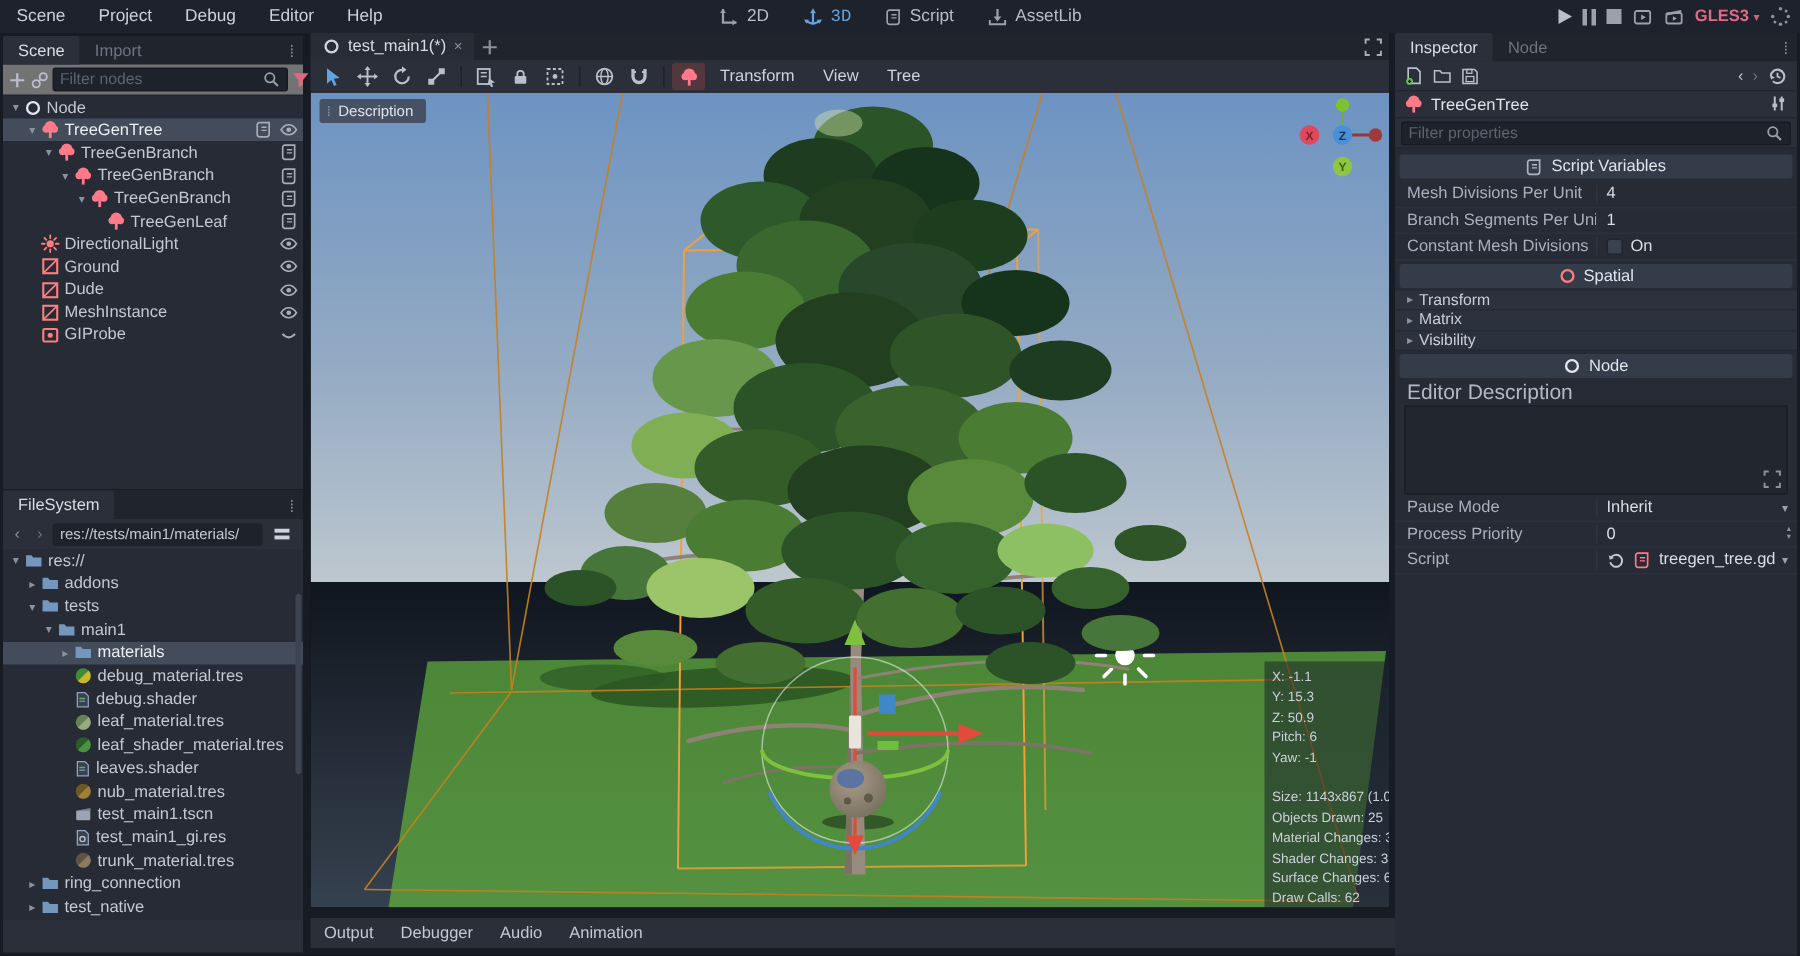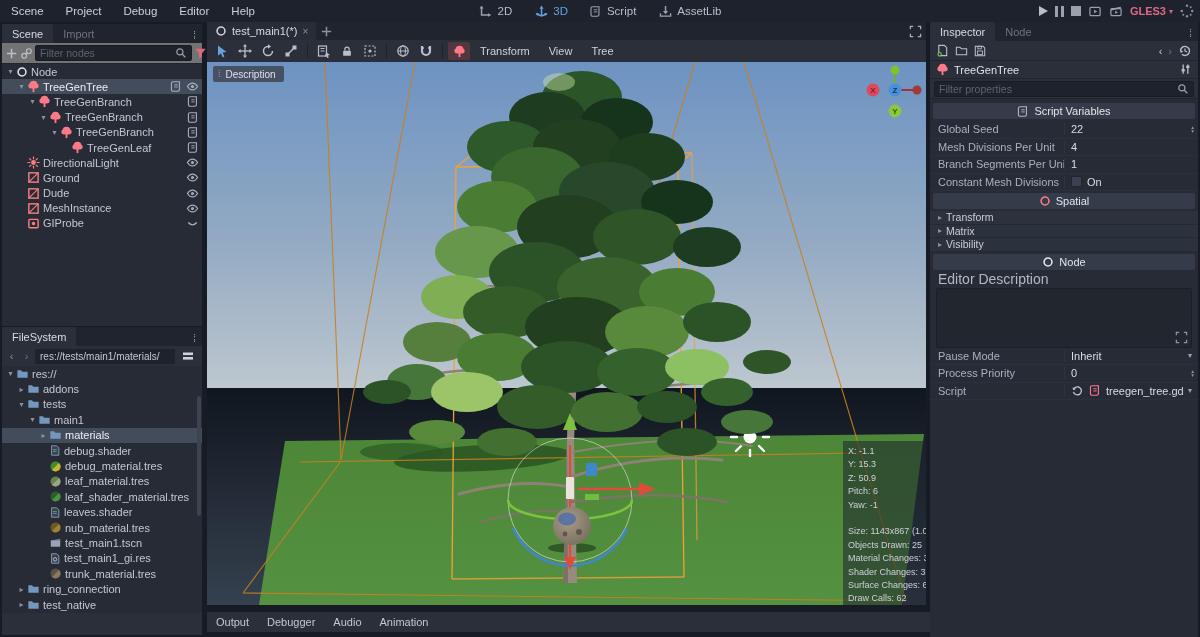--- a/index.html
+++ b/index.html
@@ -14,21 +14,21 @@
   .abs { position:absolute; }
   .grow { flex:1; }
   .icon-btn { display:inline-flex; align-items:center; justify-content:center; cursor:default; }
   svg { display:block; }
 
   
   #menubar { left:0; top:0; width:1200px; height:22px; background:#1d222c; display:flex; align-items:center; }
   #menubar .menu-item { padding:0 11px; color:#ccd1da; font-size:11.5px; }
   #mode-switch { position:absolute; left:50%; transform:translateX(-50%); display:flex; gap:4px; align-items:center; }
   .mode-btn { display:flex; gap:5px; align-items:center; padding:0 9px; height:22px; color:#b8bec9; font-size:11.5px; }
-  .mode-btn.active { color:#63a3e0; }
+  .mode-btn.active { color:#63a3e0;font-family:Liberation Mono, monospace; }
   #run-controls { position:absolute; right:6px; top:0; height:22px; display:flex; align-items:center; gap:7px; }
   .tri-play { width:0; height:0; border-left:9px solid #b9bfc9; border-top:5.5px solid transparent; border-bottom:5.5px solid transparent; }
   .pause-bars { display:flex; gap:3px; } .pause-bars i { width:3px; height:11px; background:#9aa1ad; }
   .stop-sq { width:10px; height:10px; background:#9aa1ad; }
   #renderer-select { color:#dd6a87; font-weight:bold; font-size:11px; display:flex; align-items:center; gap:3px; }
   #renderer-select .chev { color:#c5697f; font-size:8px; }
 
   
   .tabbar { height:19px; background:#1f242d; display:flex; align-items:flex-end; }
   .tab { height:19px; display:flex; align-items:center; gap:5px; padding:0 10px; color:#6d7482; font-size:11px; background:transparent; border-radius:2px 2px 0 0; }
@@ -514,37 +514,37 @@
         <span class="icon-btn">
           <svg width="13" height="12" viewBox="0 0 14 14" fill="none">
             <path d="M1 2.5h4.2L6.7 4.3H13v7H1z" fill="#7498bd"></path>
           </svg>
         </span>
         <span class="lbl">materials</span>
       </div>
       <div class="trow" style="padding-left: 36px; height: 15.4px;">
         <span class="caret"></span>
         <span class="icon-btn">
+          <svg width="13" height="13" viewBox="0 0 14 14" fill="none">
+            <circle cx="7" cy="7" r="5.4" fill="#3e8d33"></circle>
+            <path d="M7 1.6 a5.4 5.4 0 0 1 0 10.8 z" fill="#cdb62c" transform="rotate(45 7 7)"></path>
+          </svg>
+        </span>
+        <span class="lbl">debug_material.tres</span>
+      </div>
+      <div class="trow" style="padding-left: 36px; height: 15.4px;">
+        <span class="caret"></span>
+        <span class="icon-btn">
           <svg width="12" height="13" viewBox="0 0 14 14" fill="none">
             <path d="M3 1.5h6l2.5 2.5v8.5H3z" fill="#39404e" stroke="#8fa3bd" stroke-width="1"></path>
             <line x1="4.5" y1="6" x2="9" y2="6" stroke="#5fae6a" stroke-width="1.1"></line>
             <line x1="4.5" y1="8.2" x2="9" y2="8.2" stroke="#6d86ac" stroke-width="1.1"></line>
           </svg>
         </span>
         <span class="lbl">debug.shader</span>
-      </div>
-      <div class="trow" style="padding-left: 36px; height: 15.4px;">
-        <span class="caret"></span>
-        <span class="icon-btn">
-          <svg width="13" height="13" viewBox="0 0 14 14" fill="none">
-            <circle cx="7" cy="7" r="5.4" fill="#3e8d33"></circle>
-            <path d="M7 1.6 a5.4 5.4 0 0 1 0 10.8 z" fill="#cdb62c" transform="rotate(45 7 7)"></path>
-          </svg>
-        </span>
-        <span class="lbl">debug_material.tres</span>
       </div>
       <div class="trow" style="padding-left: 36px; height: 15.4px;">
         <span class="caret"></span>
         <span class="icon-btn">
           <svg width="13" height="13" viewBox="0 0 14 14" fill="none">
             <circle cx="7" cy="7" r="5.4" fill="#68814f"></circle>
             <path d="M7 1.6 a5.4 5.4 0 0 1 0 10.8 z" fill="#97a883" transform="rotate(45 7 7)"></path>
           </svg>
         </span>
         <span class="lbl">leaf_material.tres</span>
@@ -999,27 +999,20 @@
           <svg width="12" height="13" viewBox="0 0 14 14" fill="none">
             <path d="M4 1.5h7v9a2 2 0 0 1-2 2H3.5a1.8 1.8 0 0 1-1.8-1.8V3.3A1.8 1.8 0 0 1 3.5 1.5z" stroke="#aeb5c0" stroke-width="1.3"></path>
             <line x1="5" y1="5" x2="9" y2="5" stroke="#aeb5c0" stroke-width="1.1"></line>
             <line x1="5" y1="7.5" x2="9" y2="7.5" stroke="#aeb5c0" stroke-width="1.1"></line>
           </svg>
         </span>
       <span>Script Variables</span>
     </div>
     <div id="sv-props">
         <div class="prop-row">
-          <div class="plabel">Global Seed</div>
-          <div class="pvalue">
-            <span>22</span>
-            <div class="spin-col">▴<br>▾</div>
-          </div>
-        </div>
-        <div class="prop-row">
           <div class="plabel">Mesh Divisions Per Unit</div>
           <div class="pvalue">
             <span>4</span>
           </div>
         </div>
         <div class="prop-row">
           <div class="plabel">Branch Segments Per Unit</div>
           <div class="pvalue">
             <span>1</span>
           </div>

